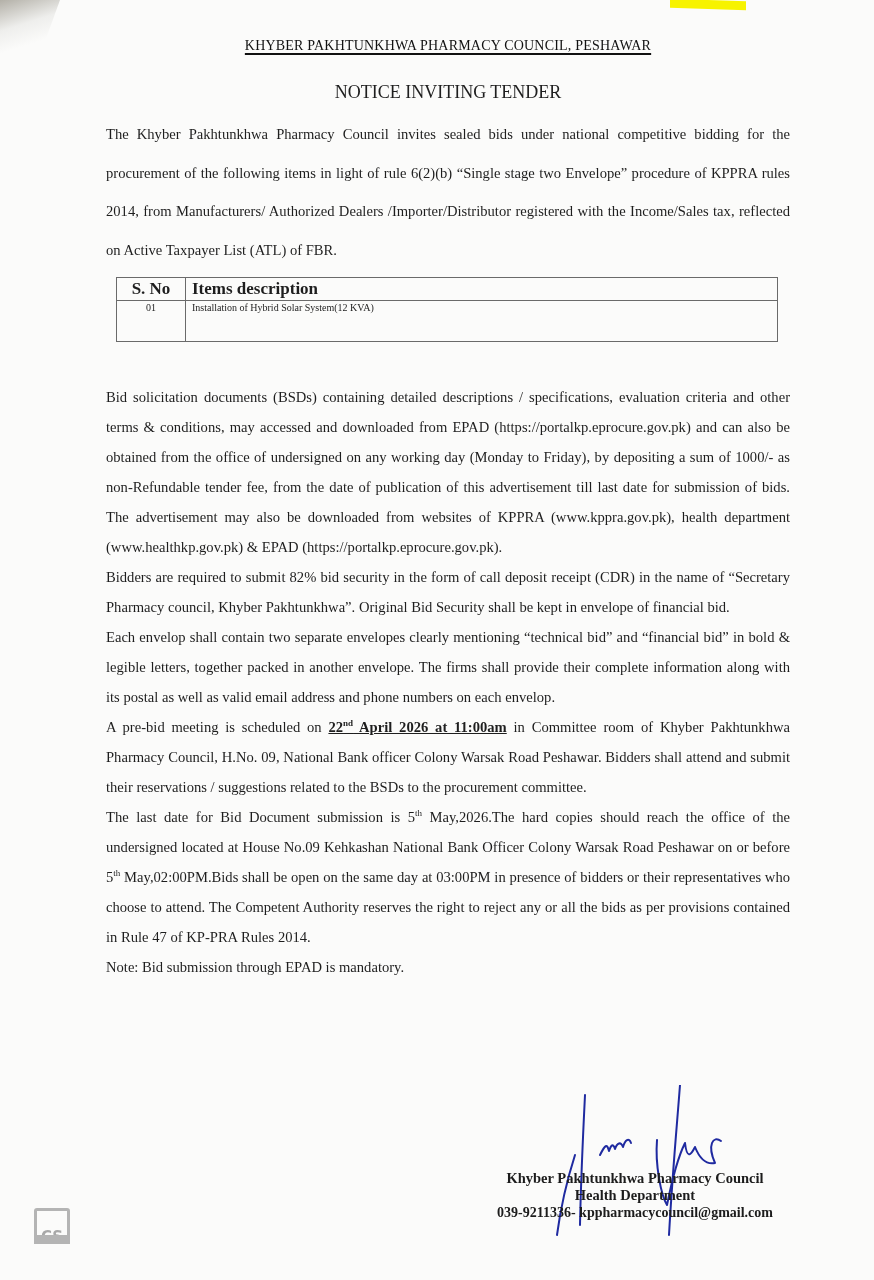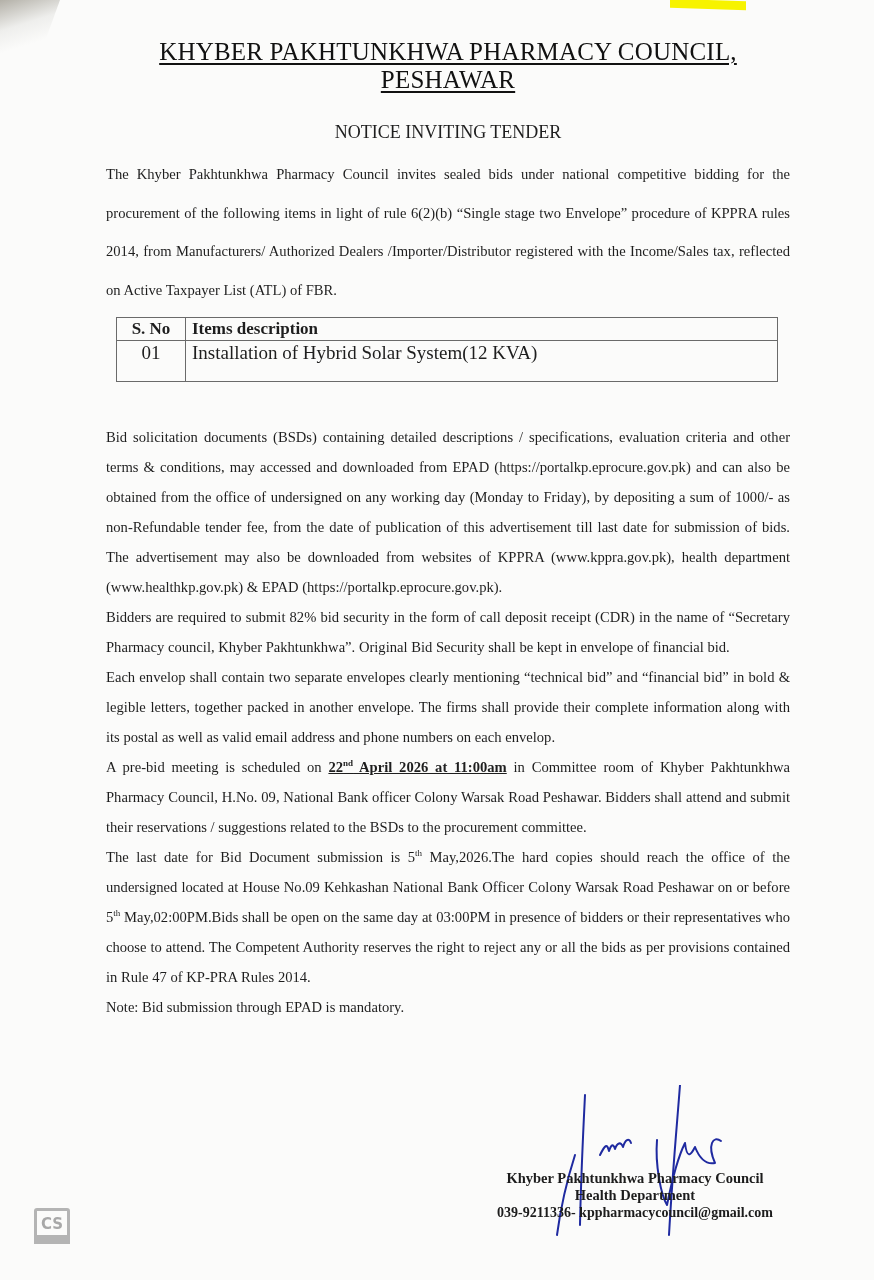--- a/index.html
+++ b/index.html
@@ -15,61 +15,61 @@
     transform: skewX(-20deg); transform-origin: top left;
   }
   .yellow-tab {
     position: absolute; left: 670px; top: 0; width: 76px; height: 9px;
     background: #f7f300; transform: skewY(2deg);
   }
   .page {
     position: absolute; left: 106px; top: 38px; width: 684px;
   }
   .org-title {
-    text-align: center; font-size: 25px; letter-spacing: 0.2px;
+    text-align: center; font-size: 14px; letter-spacing: 0.2px;
     text-decoration: underline; text-decoration-thickness: 2px; text-underline-offset: 3px;
     margin: 0; font-weight: normal; color: #111;
   }
   .notice-title {
     text-align: center; font-size: 18px; margin: 28px 0 0 0; font-weight: normal;
   }
   .para {
     font-size: 14.6px; line-height: 30.5px; text-align: justify; margin: 0;
   }
   .intro { margin-top: 12px; line-height: 38.5px; }
   table.items {
     border-collapse: collapse; margin: 8px 0 0 10px; width: 662px;
     font-size: 15px;
   }
   table.items th, table.items td {
     border: 1.5px solid #6a6a6a; padding: 1px 6px; text-align: left; vertical-align: top;
   }
   table.items th { font-weight: bold; font-size: 17px; }
   table.items th.sno, table.items td.sno { width: 56px; text-align: center; }
-  table.items td { height: 38px; font-size: 19px; font-family: Liberation Serif, serif; }
+  table.items td { height: 38px; font-size: 10px; font-family: Liberation Serif, serif; }
   .gap1 { height: 40px; }
   .bids-para { line-height: 30px; }
   .b-underline { font-weight: bold; text-decoration: underline; }
   sup { font-size: 9px; line-height: 0; }
   .signature-block {
     position: absolute; left: 470px; top: 1170px; width: 330px;
     text-align: center; font-weight: bold; font-size: 14.5px; line-height: 17px; color: #1c1c1c;
   }
   .signature {
     position: absolute; left: 545px; top: 1085px; width: 190px; height: 160px;
   }
   .camscanner {
     position: absolute; left: 34px; top: 1208px; display: flex; align-items: center;
     font-family: "DejaVu Sans", "Liberation Sans", sans-serif; color: #b4b4b4; font-size: 28px;
   }
   .cs-icon {
     width: 36px; height: 36px; border: 3px solid #b4b4b4; border-radius: 3px;
     box-sizing: border-box; display: flex; align-items: flex-start; justify-content: center;
     font-size: 15px; font-weight: bold; color: #a8a8a8; margin-right: 14px; position: relative;
-    padding-top: 4px;
+    padding-top: 17px;
   }
   .cs-icon::after {
     content: ""; position: absolute; left: -3px; right: -3px; bottom: -3px; height: 9px; background: #b4b4b4;
   }
 </style>
 </head>
 <body>
 
 <div class="scan-shadow"></div>
 <div class="yellow-tab"></div>

